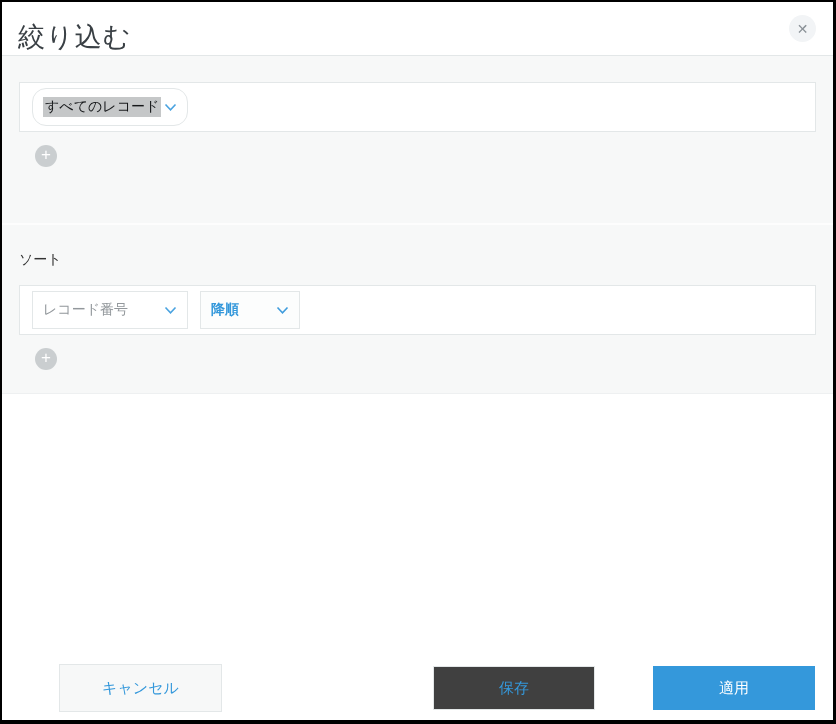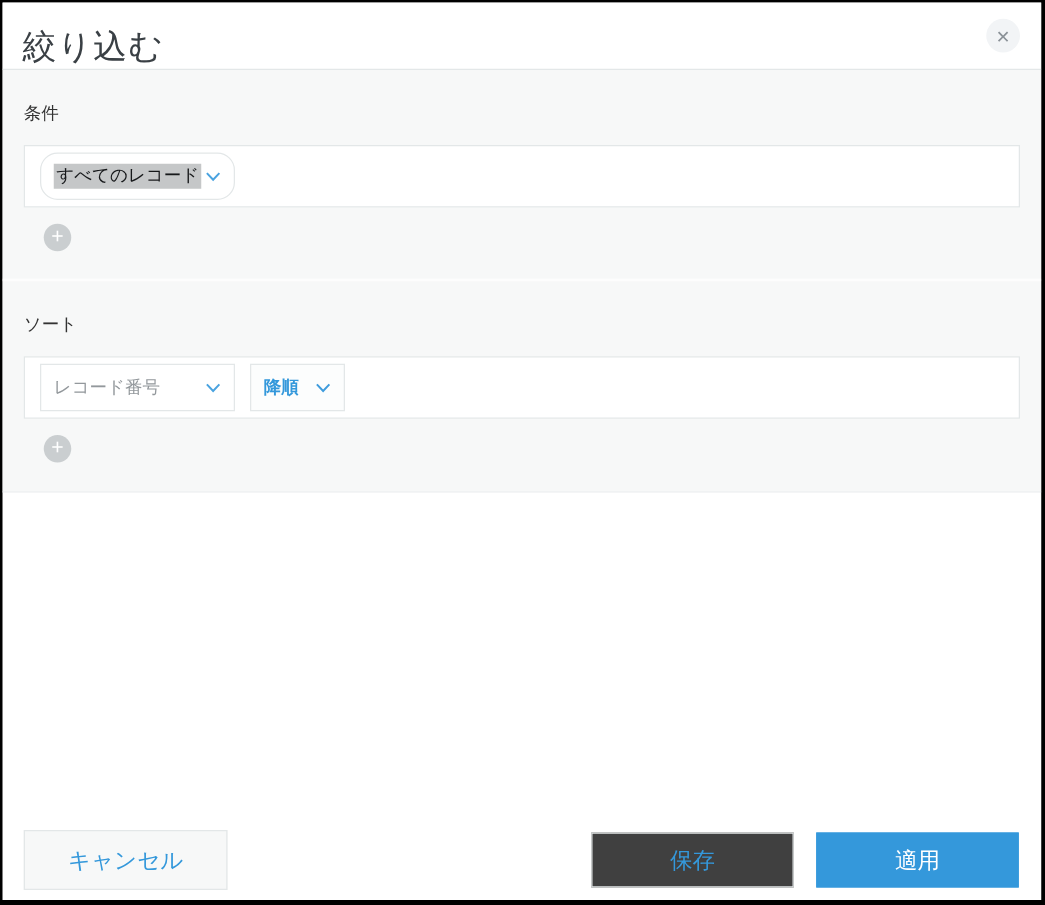--- a/index.html
+++ b/index.html
@@ -57,66 +57,66 @@
     border: 1px solid #e3e7e8;
     background: #fff;
     display: flex; align-items: center; justify-content: space-between;
     padding: 0 10px;
     cursor: pointer;
     font-size: 14px;
   }
   .dd-scope { width: 156px; border-radius: 14px; }
   .dd-scope .dd-value { background: #c5c7c8; color: #16181a; padding: 1px 2px; }
   .dd-field { width: 156px; color: #93989c; }
-  .dd-order { width: 76px; background: #fcfdfd; }
+  .dd-order { width: 100px; background: #fcfdfd; }
   .dd-order .dd-value { color: #3498db; font-weight: bold; }
   .chev { flex: none; display: block; }
 
   .add-btn {
     margin: 13px 0 0 16px;
     width: 22px; height: 22px; border-radius: 50%;
     background: #caced0; border: none;
     color: #fff; font-size: 17px; line-height: 20px;
     display: flex; align-items: center; justify-content: center;
     cursor: pointer;
     padding-bottom: 2px;
   }
 
   
   .footer {
     position: absolute; left: 17px; right: 18px; bottom: 8px;
     display: flex; justify-content: space-between; align-items: center;
   }
   .btn {
     font-family: Liberation Mono, monospace;
-    font-size: 18px;
+    font-size: 15px;
     border: 1px solid #e3e7e8;
     background: #f7f8f8;
     color: #3498db;
     cursor: pointer;
+    margin-left: 40px;
   }
   .btn-cancel { width: 163px; height: 48px; }
   .footer-right { display: flex; gap: 18px; }
   .btn-save { width: 162px; height: 44px; background: #404040; }
   .btn-apply { width: 162px; height: 44px; background: #3498db; border-color: #3498db; color: #fff; }
 </style>
 </head>
 <body>
 
 <div class="dialog">
 
   <div class="header">
     <h1 class="title">絞り込む</h1>
     <button class="close-btn">
       <span>✕</span>
     </button>
   </div>
 
   <div class="section section-condition">
-    <div class="section-label">条件</div>
     <div class="row-box">
       <div class="dropdown dd-scope">
         <span class="dd-value">すべてのレコード</span>
         <svg class="chev" width="13" height="9" viewBox="0 0 13 9">
           <path d="M1.5 1.5 L6.5 6.8 L11.5 1.5" fill="none" stroke="#4aa3e0" stroke-width="1.6"></path>
         </svg>
       </div>
     </div>
     <button class="add-btn">
       <span>+</span>

